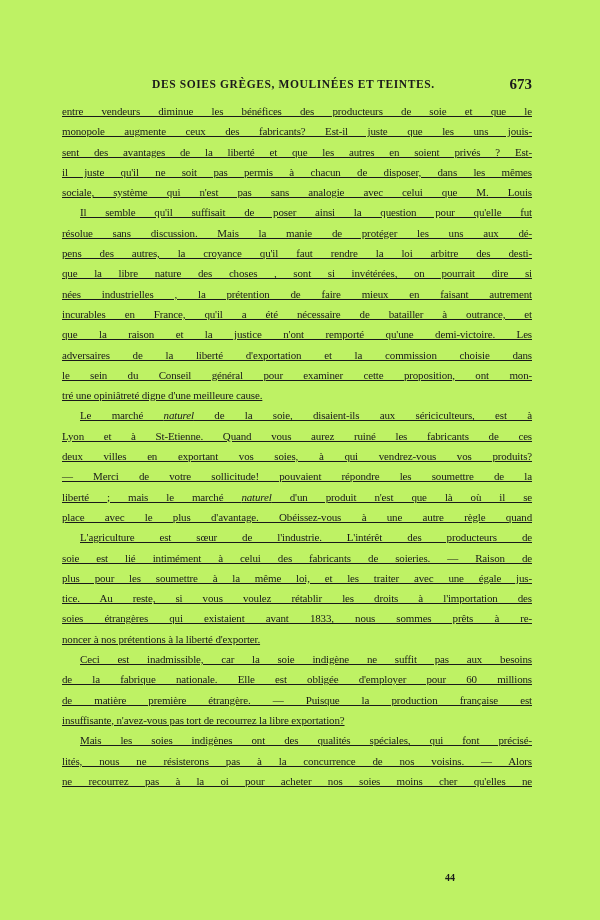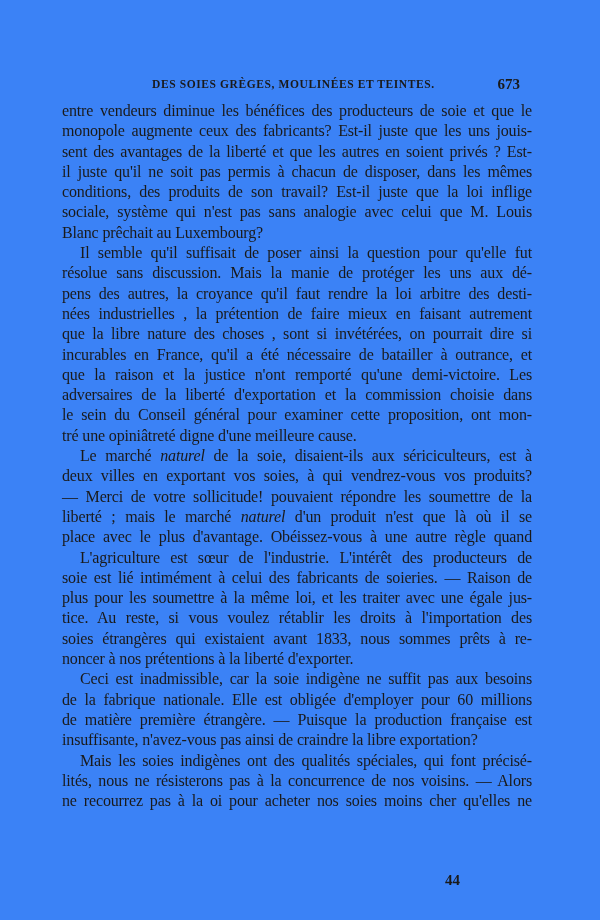--- a/index.html
+++ b/index.html
@@ -12,126 +12,126 @@
     height: 920px;
     position: relative;
     overflow: hidden;
     font-family: "Liberation Serif", "DejaVu Serif", serif;
     color: #1a1a1a;
   }
   .page {
     position: absolute;
     left: 0; top: 0;
     width: 600px; height: 920px;
-    background: #3b82f6;
+    background: #bef264;
   }
   .running-head {
     position: absolute;
     top: 76px;
     left: 62px;
     width: 470px;
     height: 20px;
   }
   .running-title {
     position: absolute;
     left: 90px;
     top: 2px;
     font-size: 11.5px;
     letter-spacing: 0.6px;
     font-weight: bold;
     white-space: nowrap;
   }
   .page-number {
     position: absolute;
-    right: 12px;
+    right: 0;
     top: 0;
     font-size: 15px;
     font-weight: bold;
   }
   .body-text {
     position: absolute;
     top: 101px;
     left: 62px;
     width: 470px;
   }
   .line {
     height: 20.3px;
     line-height: 20.3px;
-    font-size: 16px;
+    font-size: 11px;
     white-space: nowrap;
     text-align: justify;
     text-align-last: justify;
     letter-spacing: -0.15px;
+    text-decoration: underline;
   }
   .line.indent {
     padding-left: 18px;
   }
   .line.last {
     text-align-last: left;
   }
   .line em { font-style: italic; }
   .signature {
     position: absolute;
     top: 872px;
     left: 445px;
-    font-size: 15px;
+    font-size: 10px;
     font-weight: bold;
   }
 </style>
 </head>
 <body>
 
 <div class="page">
   <div class="running-head">
     <span class="running-title">DES SOIES GRÈGES, MOULINÉES ET TEINTES.</span>
     <span class="page-number">673</span>
   </div>
 
   <div class="body-text" id="body-text">
       <div>
         <div class="line">entre vendeurs diminue les bénéfices des producteurs de soie et que le</div>
         <div class="line">monopole augmente ceux des fabricants? Est-il juste que les uns jouis-</div>
         <div class="line">sent des avantages de la liberté et que les autres en soient privés ? Est-</div>
         <div class="line">il juste qu'il ne soit pas permis à chacun de disposer, dans les mêmes</div>
-        <div class="line">conditions, des produits de son travail? Est-il juste que la loi inflige</div>
         <div class="line">sociale, système qui n'est pas sans analogie avec celui que M. Louis</div>
-        <div class="line last">Blanc prêchait au Luxembourg?</div>
       </div>
       <div>
         <div class="line indent">Il semble qu'il suffisait de poser ainsi la question pour qu'elle fut</div>
         <div class="line">résolue sans discussion. Mais la manie de protéger les uns aux dé-</div>
         <div class="line">pens des autres, la croyance qu'il faut rendre la loi arbitre des desti-</div>
+        <div class="line">que la libre nature des choses , sont si invétérées, on pourrait dire si</div>
         <div class="line">nées industrielles , la prétention de faire mieux en faisant autrement</div>
-        <div class="line">que la libre nature des choses , sont si invétérées, on pourrait dire si</div>
         <div class="line">incurables en France, qu'il a été nécessaire de batailler à outrance, et</div>
         <div class="line">que la raison et la justice n'ont remporté qu'une demi-victoire. Les</div>
         <div class="line">adversaires de la liberté d'exportation et la commission choisie dans</div>
         <div class="line">le sein du Conseil général pour examiner cette proposition, ont mon-</div>
         <div class="line last">tré une opiniâtreté digne d'une meilleure cause.</div>
       </div>
       <div>
         <div class="line indent">Le marché <em>naturel</em> de la soie, disaient-ils aux sériciculteurs, est à</div>
+        <div class="line">Lyon et à St-Etienne. Quand vous aurez ruiné les fabricants de ces</div>
         <div class="line">deux villes en exportant vos soies, à qui vendrez-vous vos produits?</div>
         <div class="line">— Merci de votre sollicitude! pouvaient répondre les soumettre de la</div>
         <div class="line">liberté ; mais le marché <em>naturel</em> d'un produit n'est que là où il se</div>
         <div class="line">place avec le plus d'avantage. Obéissez-vous à une autre règle quand</div>
       </div>
       <div>
         <div class="line indent">L'agriculture est sœur de l'industrie. L'intérêt des producteurs de</div>
         <div class="line">soie est lié intimément à celui des fabricants de soieries. — Raison de</div>
         <div class="line">plus pour les soumettre à la même loi, et les traiter avec une égale jus-</div>
         <div class="line">tice. Au reste, si vous voulez rétablir les droits à l'importation des</div>
         <div class="line">soies étrangères qui existaient avant 1833, nous sommes prêts à re-</div>
         <div class="line last">noncer à nos prétentions à la liberté d'exporter.</div>
       </div>
       <div>
         <div class="line indent">Ceci est inadmissible, car la soie indigène ne suffit pas aux besoins</div>
         <div class="line">de la fabrique nationale. Elle est obligée d'employer pour 60 millions</div>
         <div class="line">de matière première étrangère. — Puisque la production française est</div>
-        <div class="line last">insuffisante, n'avez-vous pas ainsi de craindre la libre exportation?</div>
+        <div class="line last">insuffisante, n'avez-vous pas tort de recourrez la libre exportation?</div>
       </div>
       <div>
         <div class="line indent">Mais les soies indigènes ont des qualités spéciales, qui font précisé-</div>
         <div class="line">lités, nous ne résisterons pas à la concurrence de nos voisins. — Alors</div>
         <div class="line">ne recourrez pas à la oi pour acheter nos soies moins cher qu'elles ne</div>
       </div>
     </div>
 
   <div class="signature">44</div>
 </div>

